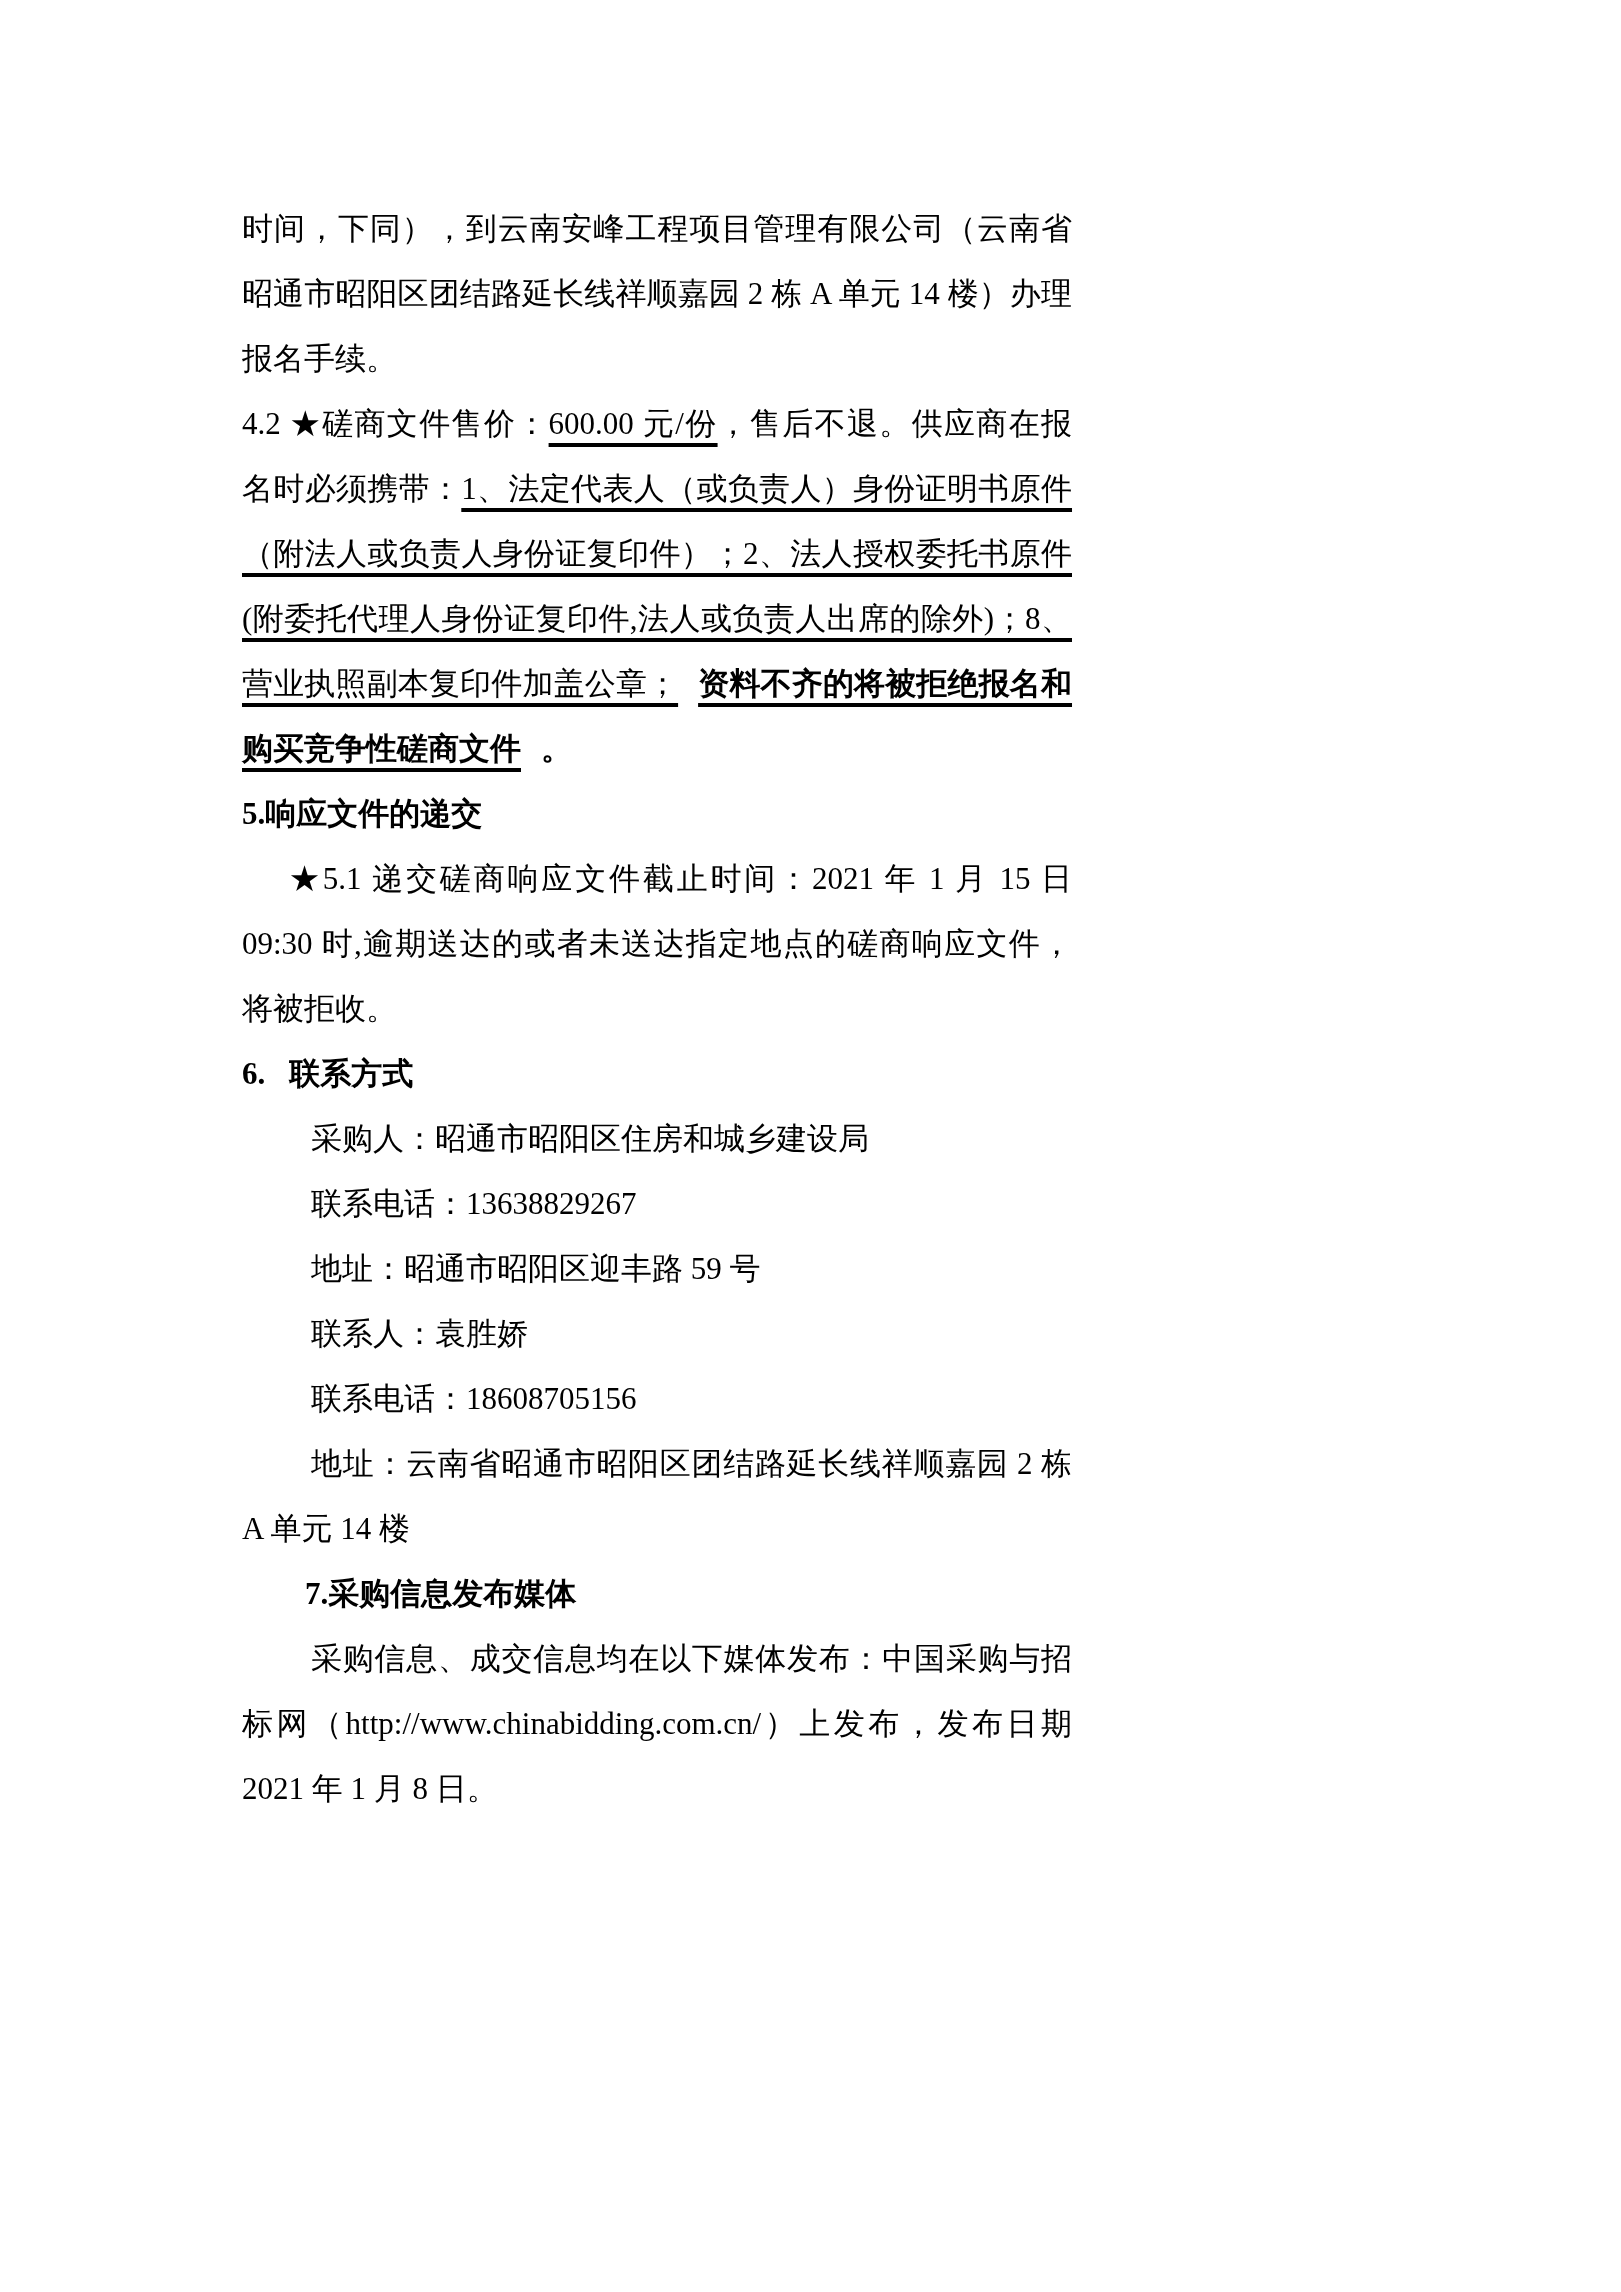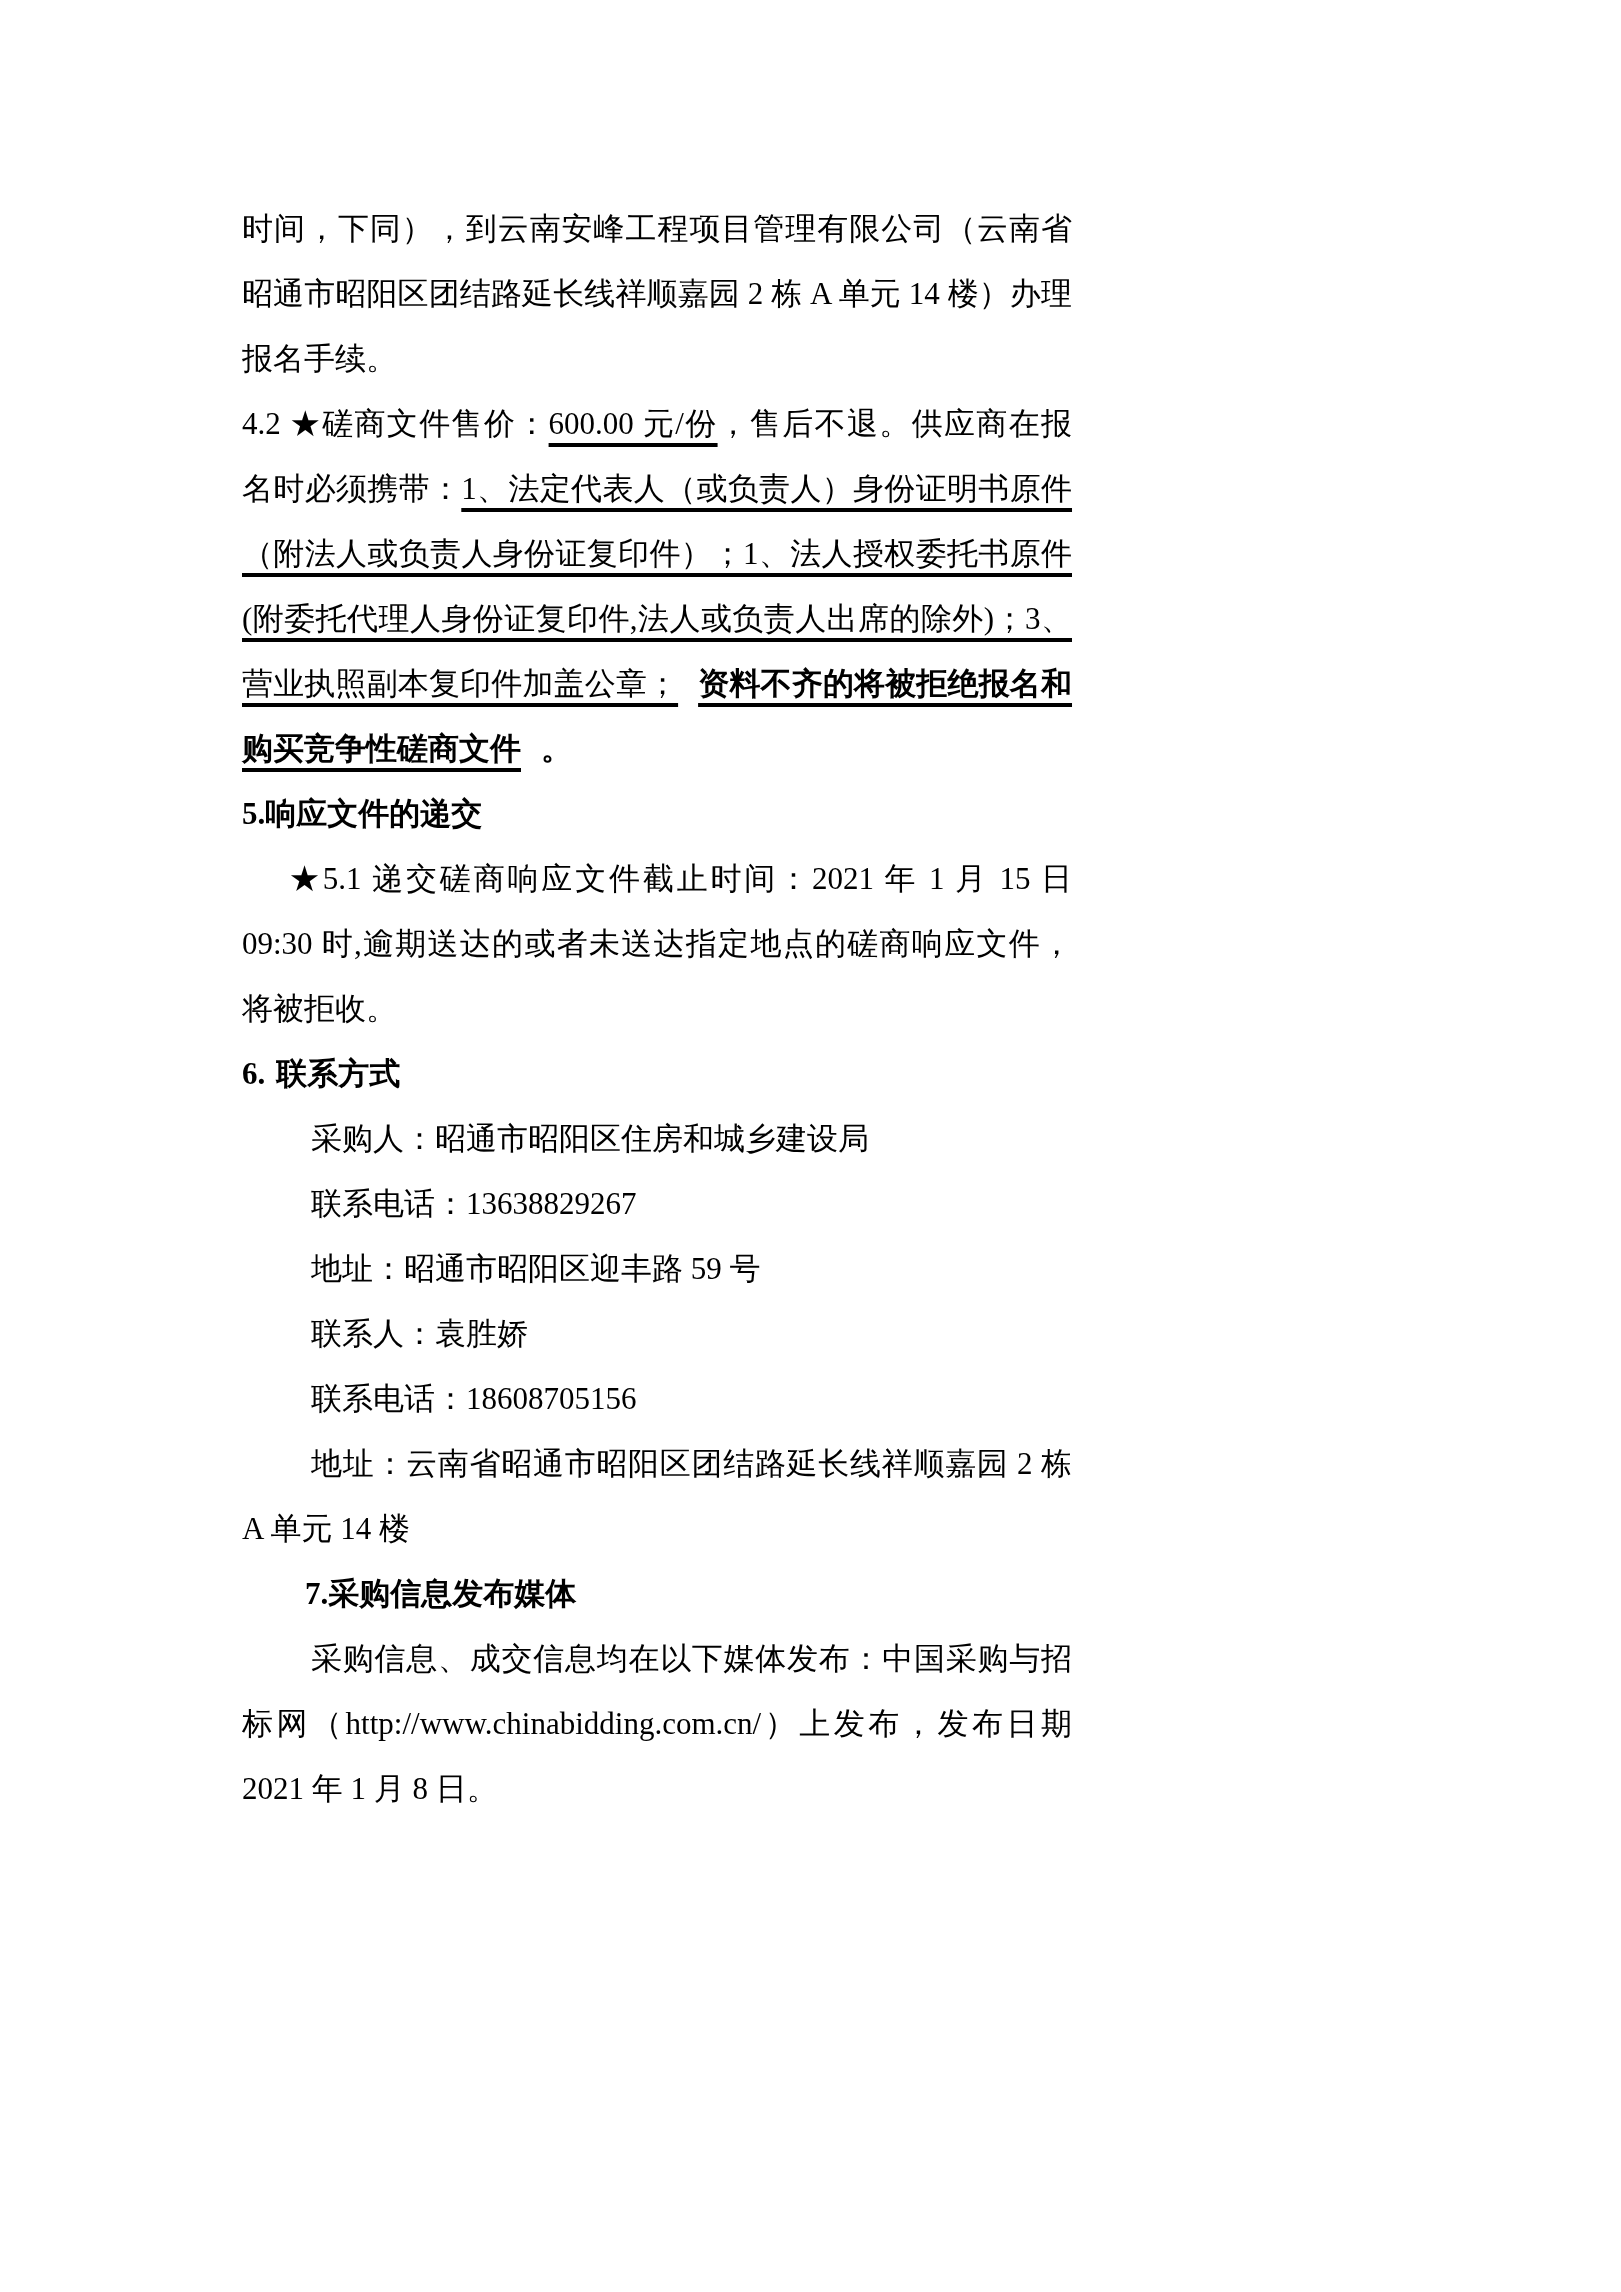--- a/index.html
+++ b/index.html
@@ -26,33 +26,33 @@
   .b { font-weight: bold; margin-left: 20px; }
   .u {
     text-decoration: underline;
     text-decoration-thickness: 3.9px;
     text-underline-offset: 8.8px;
   }
   .heading { font-weight: bold; text-align: left; }
   .indent-sm { text-indent: 47px; }
   .indent { text-indent: 69px; }
   .h7 { padding-left: 63px; }
-  .gap { margin-left: 11px; }
+  .gap { margin-left: 24px; }
 </style>
 </head>
 <body>
 
 <div class="page">
 
   <p class="line last-left">
     <span>时间，下同），到云南安峰工程项目管理有限公司（云南省昭通市昭阳区团结路延长线祥顺嘉园 2 栋 A 单元 14 楼）办理报名手续。</span>
   </p>
 
   <p class="line last-left">
-    <span>4.2 ★磋商文件售价：</span><span class="u">600.00 元/份</span><span>，售后不退。供应商在报名时必须携带：</span><span class="u">1、法定代表人（或负责人）身份证明书原件（附法人或负责人身份证复印件）；1、法人授权委托书原件(附委托代理人身份证复印件,法人或负责人出席的除外)；3、营业执照副本复印件加盖公章；</span><span class="b u">资料不齐的将被拒绝报名和购买竞争性磋商文件</span><span class="b">。</span>
+    <span>4.2 ★磋商文件售价：</span><span class="u">600.00 元/份</span><span>，售后不退。供应商在报名时必须携带：</span><span class="u">1、法定代表人（或负责人）身份证明书原件（附法人或负责人身份证复印件）；2、法人授权委托书原件(附委托代理人身份证复印件,法人或负责人出席的除外)；8、营业执照副本复印件加盖公章；</span><span class="b u">资料不齐的将被拒绝报名和购买竞争性磋商文件</span><span class="b">。</span>
   </p>
 
   <p class="line heading">
     <span>5.响应文件的递交</span>
   </p>
 
   <p class="line indent-sm last-left">
     <span>★5.1 递交磋商响应文件截止时间：2021 年 1 月 15 日 09:30 时,逾期送达的或者未送达指定地点的磋商响应文件，将被拒收。</span>
   </p>
 

